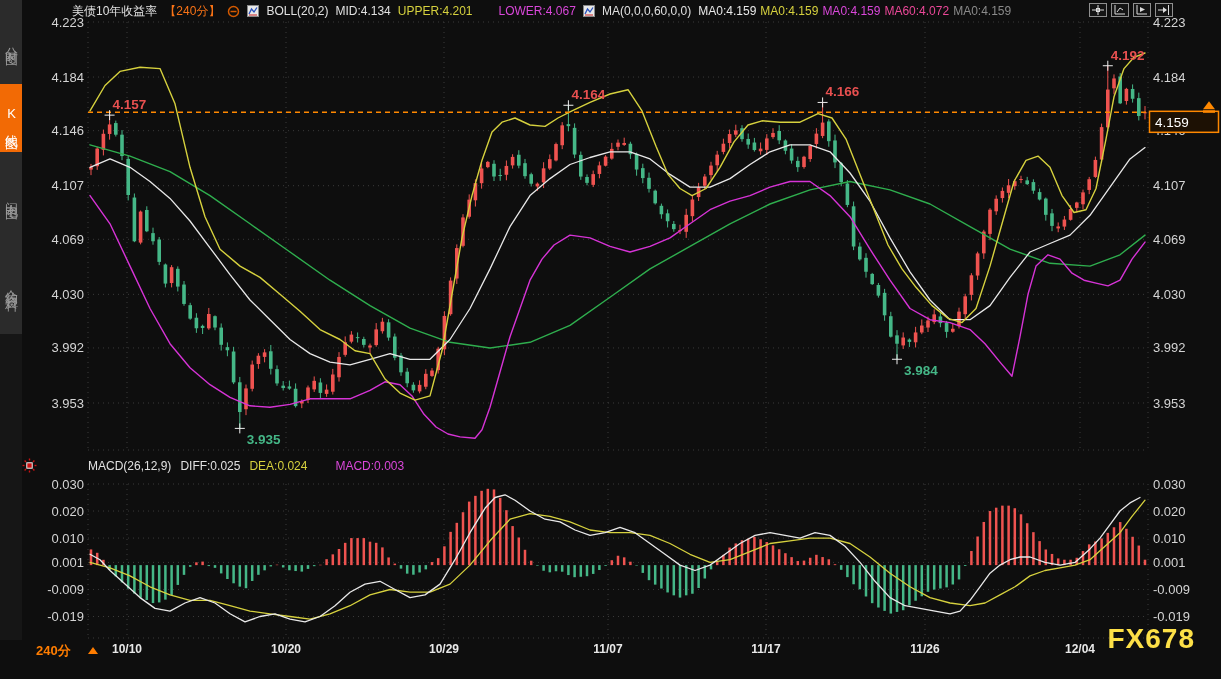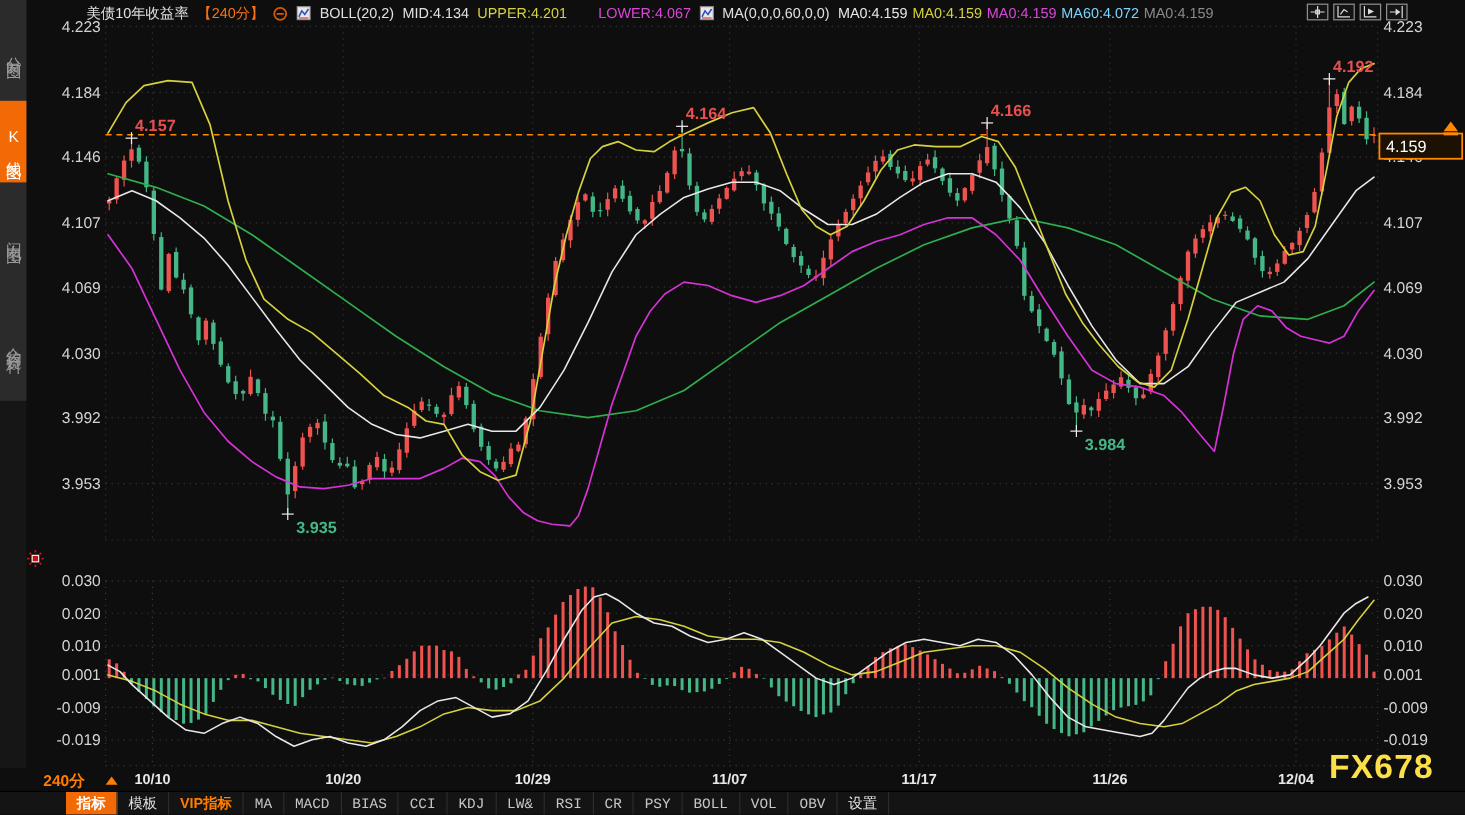--- a/index.html
+++ b/index.html
@@ -710,21 +710,21 @@
           <rect x="0.5" y="0.5" width="11" height="11" fill="#e8e8e8" stroke="#888"></rect>
           <polyline points="2,9 4.5,4 7,7 10,2.5" fill="none" stroke="#2a52be" stroke-width="1.3"></polyline>
           <line x1="2" y1="10" x2="10" y2="10" stroke="#cc2222" stroke-width="1"></line>
         </svg>
     </span>
     <span>MA(0,0,0,60,0,0)</span>
     <span id="ma-values" style="display:inline-flex;gap:4px;">
         <span style="color: rgb(232, 232, 232);">MA0:4.159</span>
         <span style="color: rgb(214, 209, 62);">MA0:4.159</span>
         <span style="color: rgb(217, 71, 217);">MA0:4.159</span>
-        <span style="color: #7dd3fc; text-align: center;">MA60:4.072</span>
+        <span style="color: #ec4899; text-align: center;">MA60:4.072</span>
         <span style="color: rgb(138, 138, 138);">MA0:4.159</span>
       </span>
   </div>
 
   <div class="win-icons">
     <span class="wicon">
       <svg width="12" height="10">
           <line x1="6" y1="0" x2="6" y2="10" stroke="#ddd"></line>
           <line x1="0" y1="5" x2="12" y2="5" stroke="#ddd"></line>
           <rect x="4.5" y="3.5" width="3" height="3" fill="none" stroke="#ddd"></rect>
@@ -761,40 +761,28 @@
         <line x1="0.5" y1="7.5" x2="2.5" y2="7.5"></line>
           <line x1="12.5" y1="7.5" x2="14.5" y2="7.5"></line>
         <line x1="2.6" y1="2.6" x2="4" y2="4"></line>
           <line x1="11" y1="11" x2="12.4" y2="12.4"></line>
         <line x1="12.4" y1="2.6" x2="11" y2="4"></line>
           <line x1="4" y1="11" x2="2.6" y2="12.4"></line>
       </g>
     </svg>
   </span>
 
+  <div class="macd-header">
+    <span class="t-white">MACD(26,12,9)</span>
+    <span class="t-white">DIFF:0.025</span>
+    <span class="t-yellow">DEA:0.024</span>
+    <span class="t-magenta">MACD:0.003</span>
+  </div>
 
   <div class="xaxis">
     <span class="period-label">240分</span>
     <span class="period-arrow"></span>
     <span id="date-labels"><span class="xdate" style="left: 127px;">10/10</span><span class="xdate" style="left: 286px;">10/20</span><span class="xdate" style="left: 444px;">10/29</span><span class="xdate" style="left: 608px;">11/07</span><span class="xdate" style="left: 766px;">11/17</span><span class="xdate" style="left: 925px;">11/26</span><span class="xdate" style="left: 1080px;">12/04</span></span>
   </div>
 
-  <div class="toolbar" id="toolbar">
-      <div class="tb active">指标</div>
-      <div class="tb ">模板</div>
-      <div class="tb vip">VIP指标</div>
-      <div class="tb ind">MA</div>
-      <div class="tb ind">MACD</div>
-      <div class="tb ind">BIAS</div>
-      <div class="tb ind">CCI</div>
-      <div class="tb ind">KDJ</div>
-      <div class="tb ind">LW&amp;</div>
-      <div class="tb ind">RSI</div>
-      <div class="tb ind">CR</div>
-      <div class="tb ind">PSY</div>
-      <div class="tb ind">BOLL</div>
-      <div class="tb ind">VOL</div>
-      <div class="tb ind">OBV</div>
-      <div class="tb ">设置</div>
-    </div>
 
   <div class="watermark">FX678</div>
 </div>
 
 </body></html>

